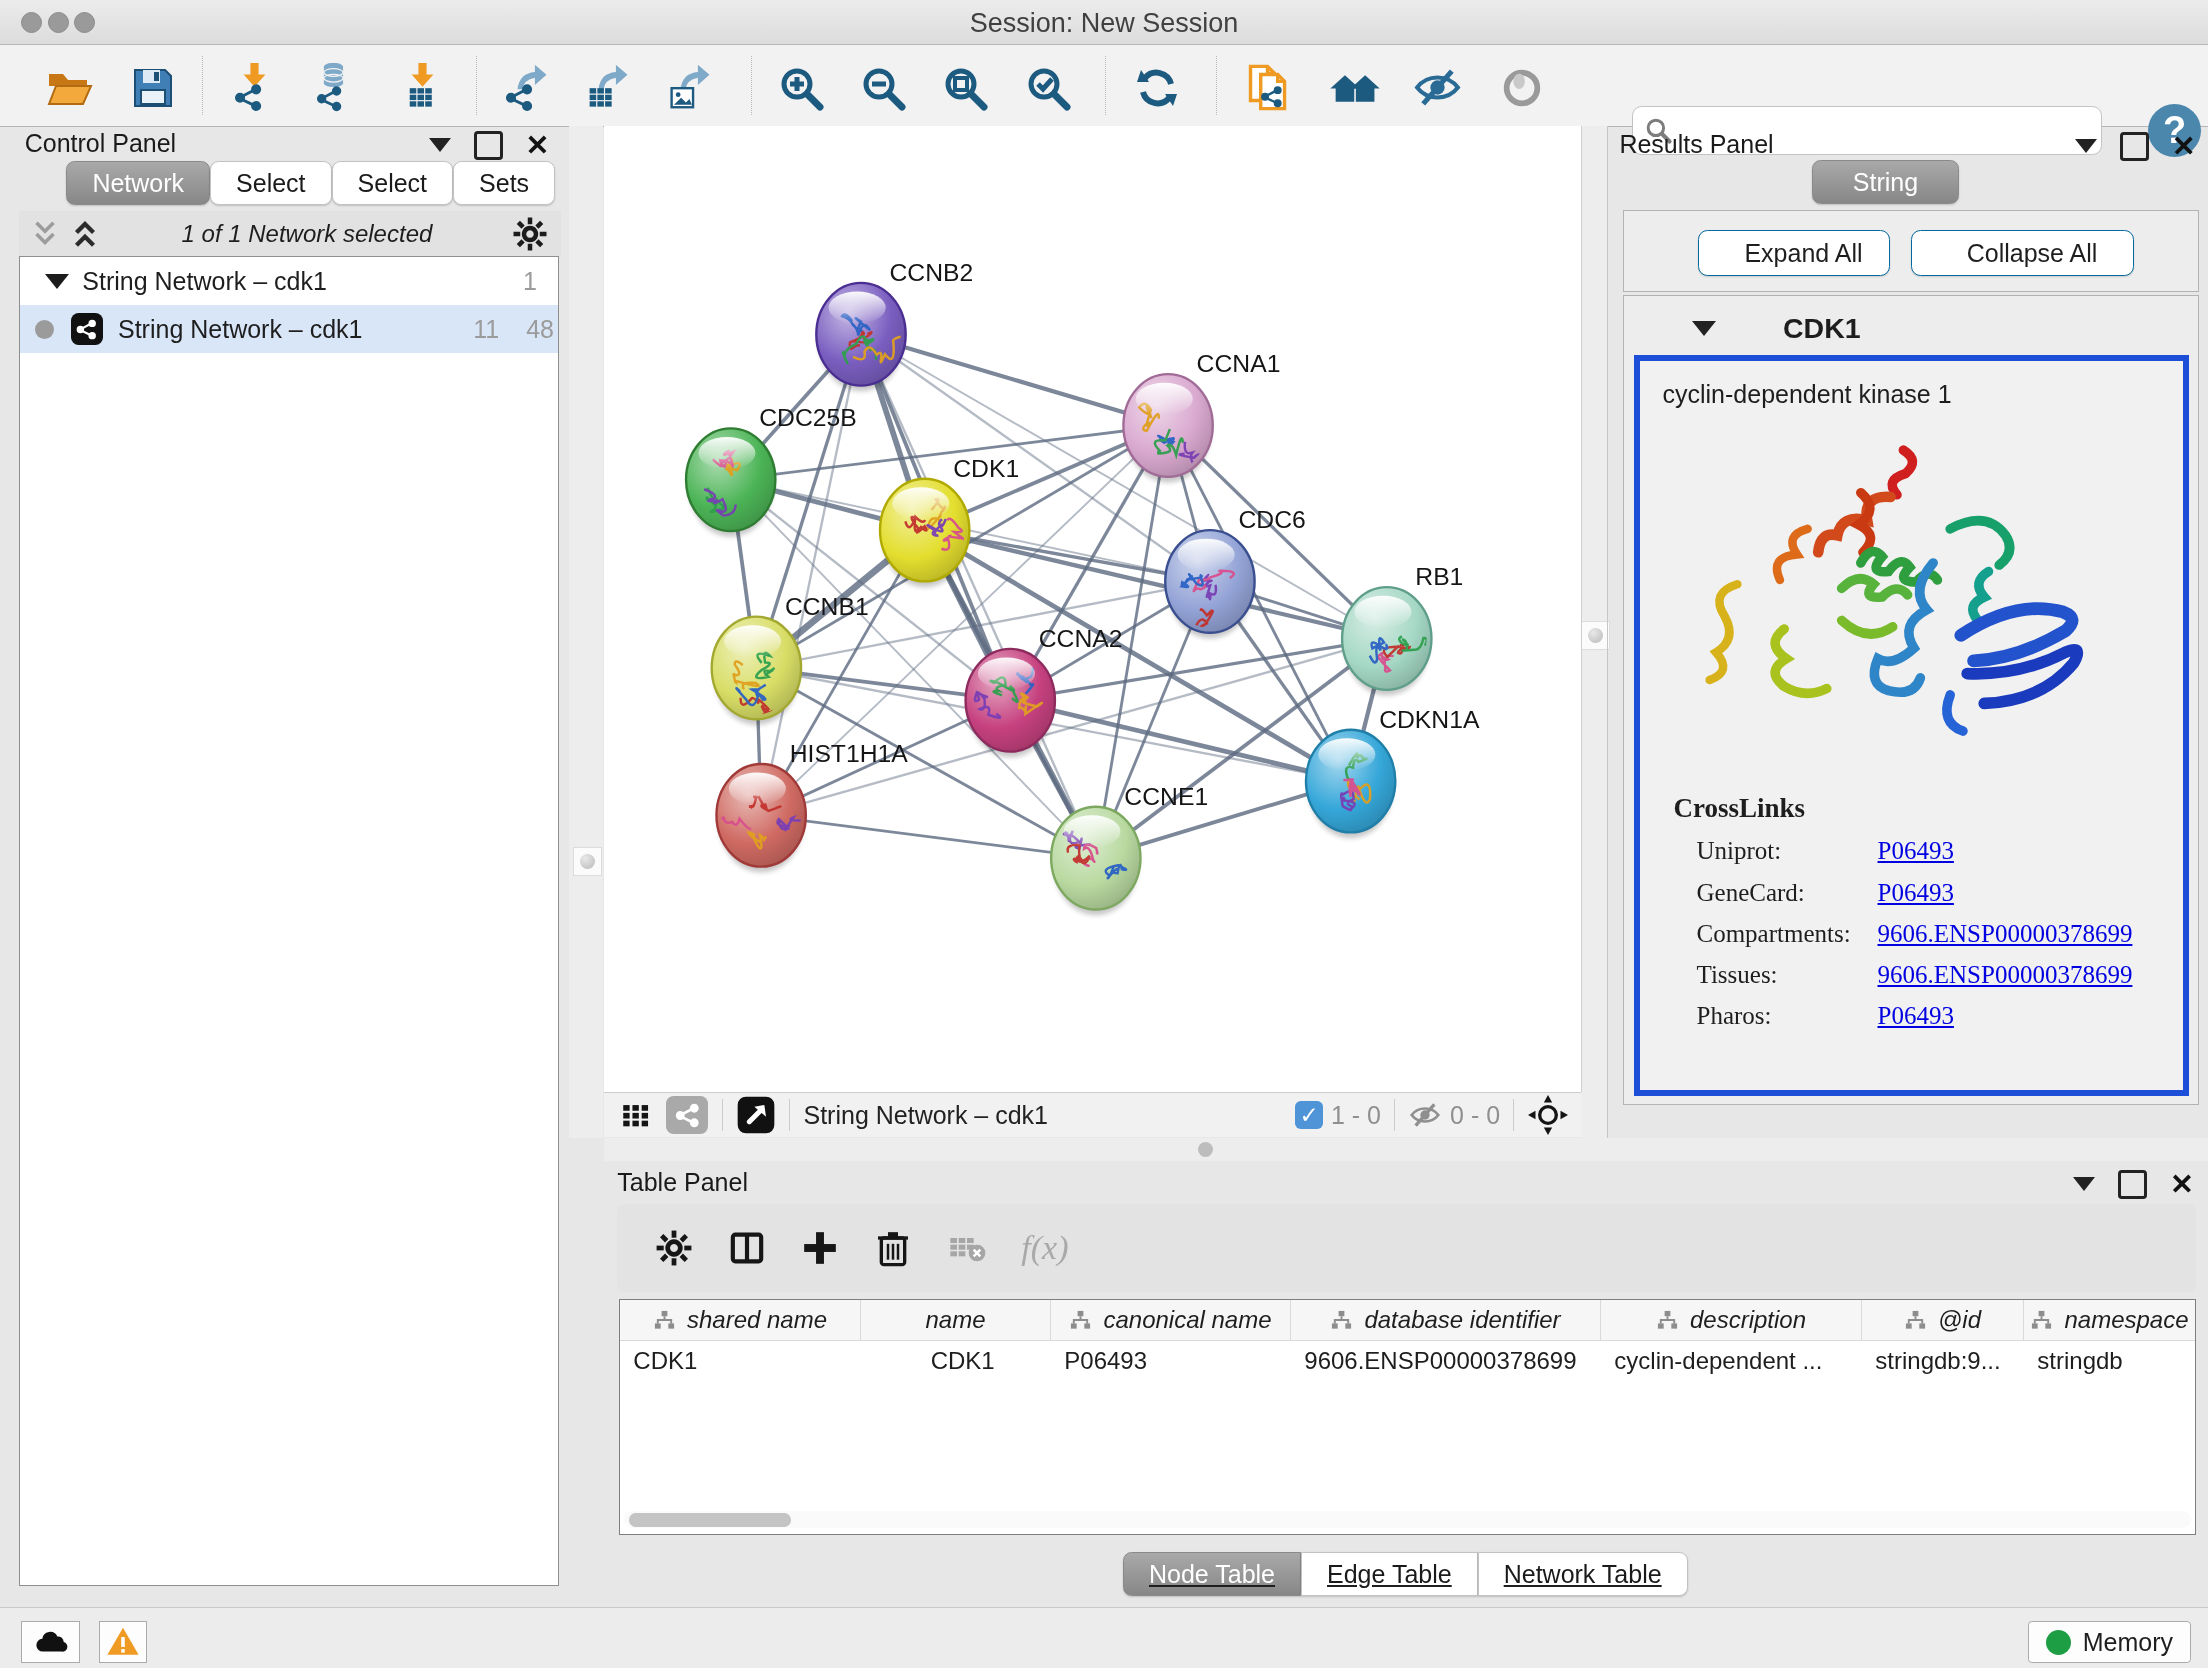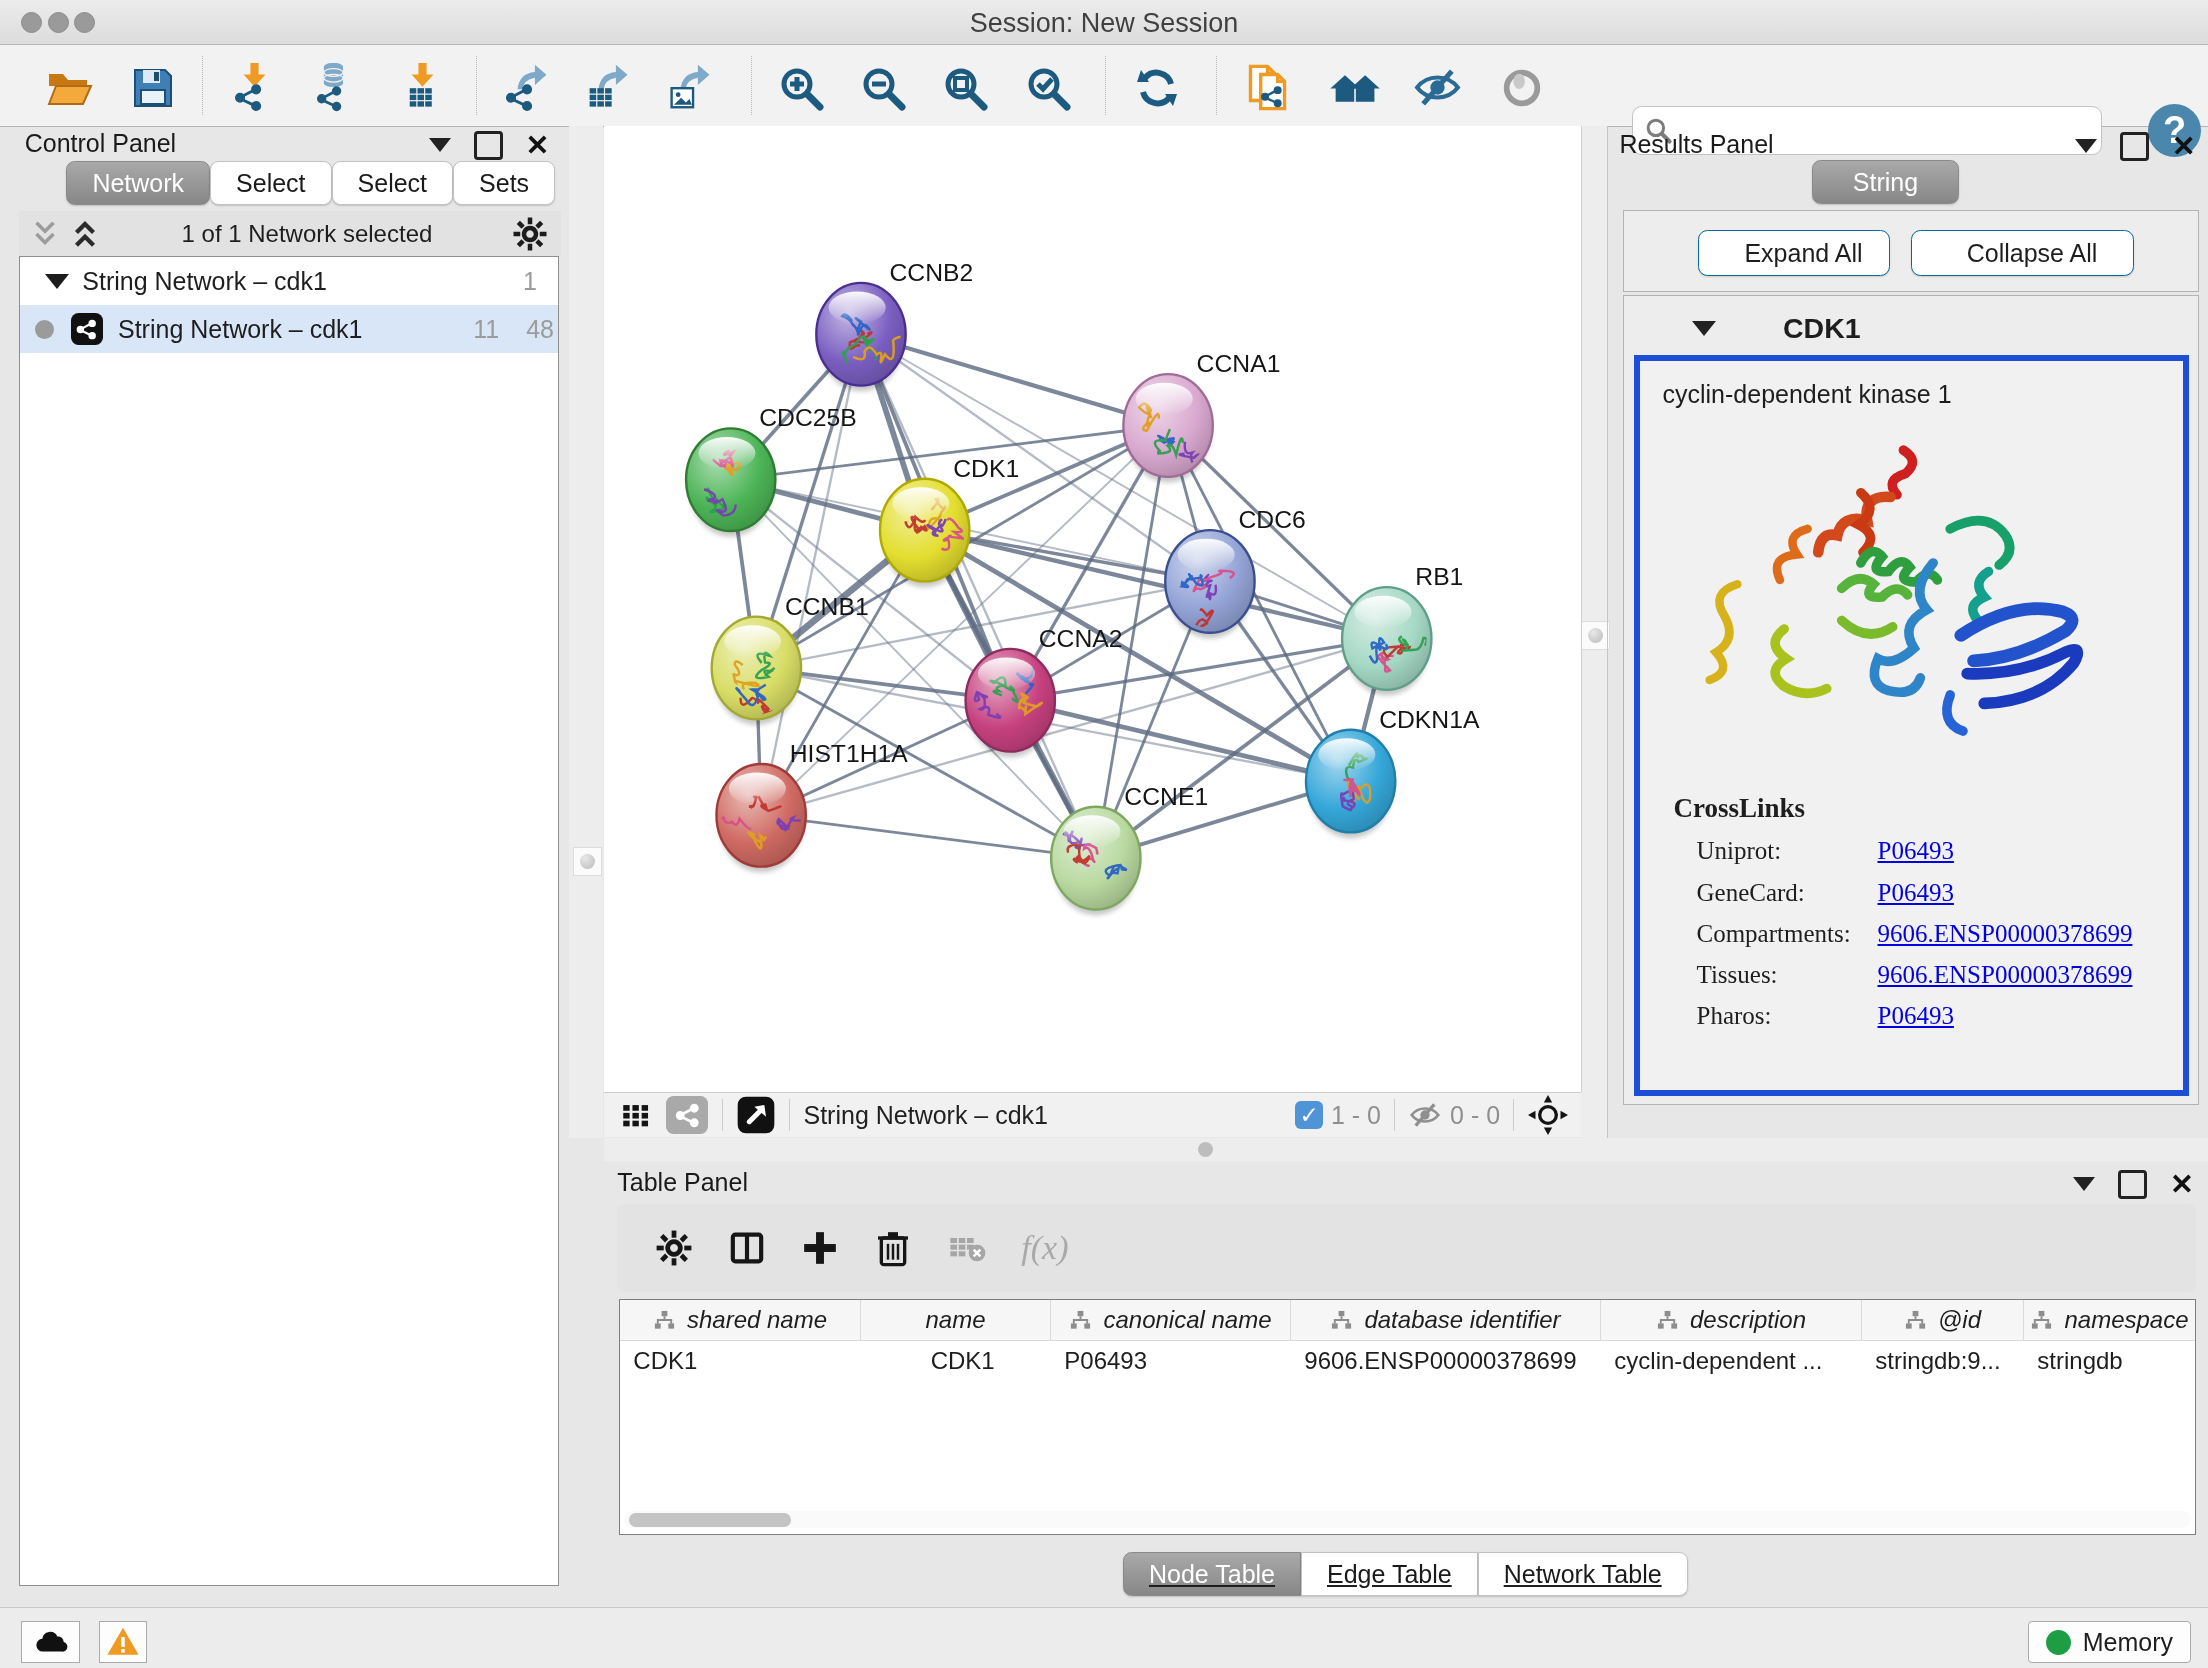--- a/index.html
+++ b/index.html
@@ -28,21 +28,21 @@
   .pctl .box{width:23px;height:23px;border:3.8px solid #222;border-radius:3.8px;}
   .pctl .xx{font-size:28.5px;font-weight:bold;color:#111;line-height:23px;}
   .tabbtn{height:42px;border-radius:8.6px;background:#fff;border:1px solid #c2c2c2;color:#1a1a1a;
           font-size:25px;display:flex;align-items:center;justify-content:center;padding:0 25px;
           box-shadow:0 1px 1.9px rgba(0,0,0,.18);}
   .tabbtn.active{background:linear-gradient(#a9a9a9,#878787);color:#fff;border-color:#8a8a8a;}
   
   .control-panel{position:absolute;left:11.4px;top:129px;width:557px;height:1465px;}
   .cp-tabs{position:absolute;left:55px;top:32px;display:flex;}
   .cp-sub{position:absolute;left:7.6px;top:82px;width:542px;height:46px;display:flex;align-items:center;background:#e2e2e2;}
-  .cp-sub .lbl{flex:1;text-align:center;font-size:24px;}
+  .cp-sub .lbl{flex:1;text-align:center;font-size:24px;font-style:italic;}
   .cp-list{position:absolute;left:7.6px;top:127px;width:540px;height:1330px;background:#fff;border:1.9px solid #8f8f8f;box-sizing:border-box;}
   .tree-row{position:relative;height:48px;display:flex;align-items:center;font-size:25px;}
   .tree-row.sel{background:#d9e6f8;}
   .tree-num{color:#9b9b9b;font-size:25px;}
   .share-chip{width:32px;height:32px;border-radius:7.6px;background:#111;display:flex;align-items:center;justify-content:center;}
   
   .vsplit{position:absolute;top:126px;height:1012px;width:34px;background:#ededed;}
   .handle{position:absolute;width:27px;height:27px;background:#fbfbfb;border:1px solid #dcdcdc;display:flex;align-items:center;justify-content:center;}
   .handle .dot{width:15px;height:15px;border-radius:50%;background:radial-gradient(circle at 35% 30%,#e8e8e8,#b9b9b9);}
   .hsplit{position:absolute;left:604px;top:1138px;width:1605px;height:23px;background:#ededed;display:flex;align-items:center;}

